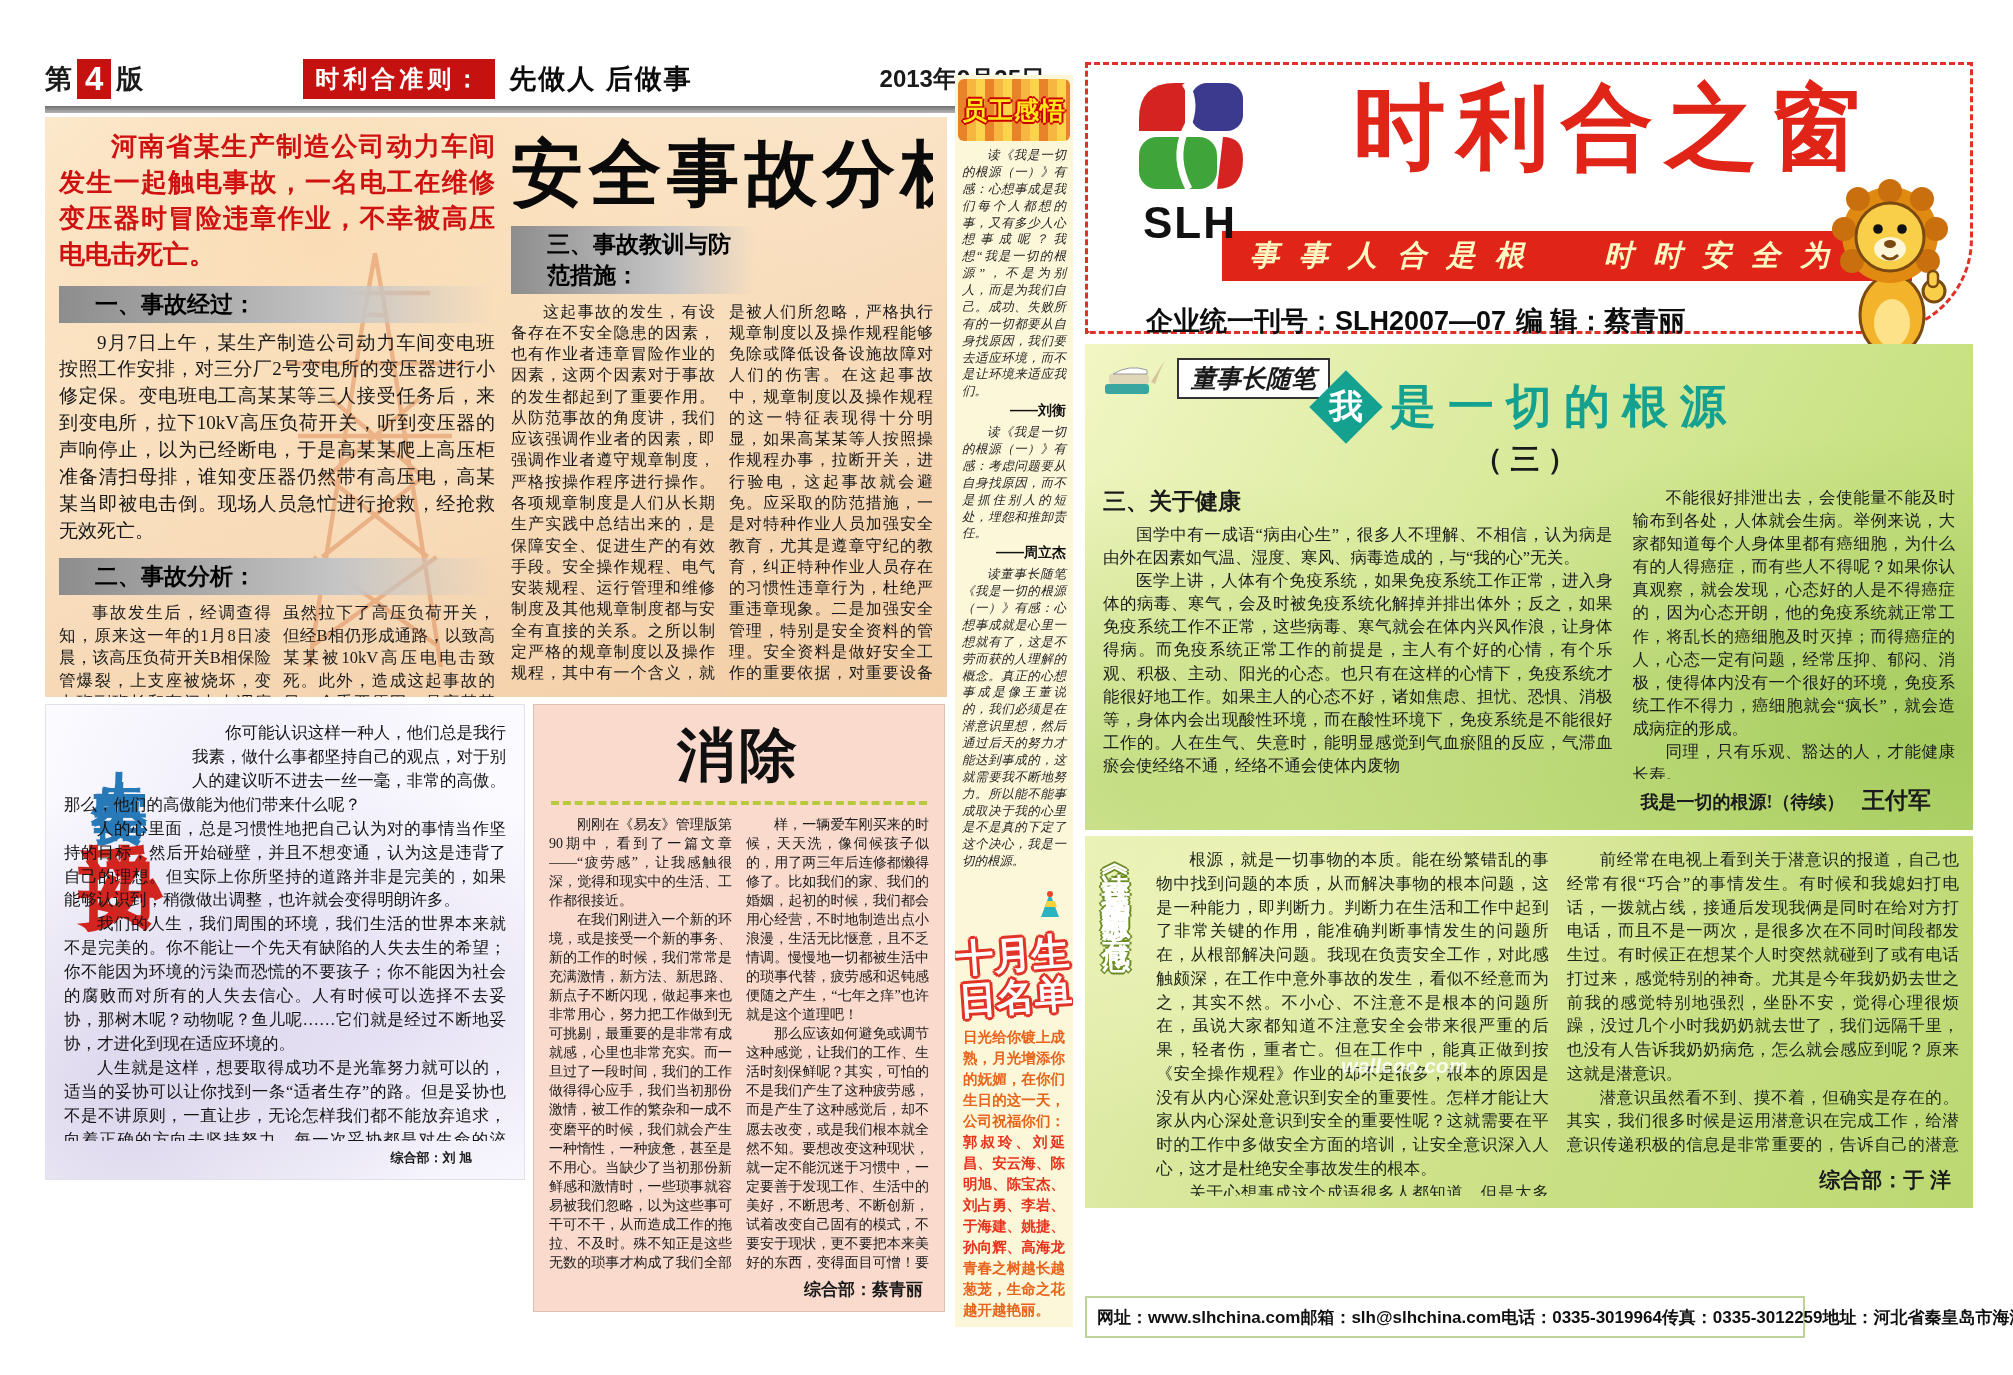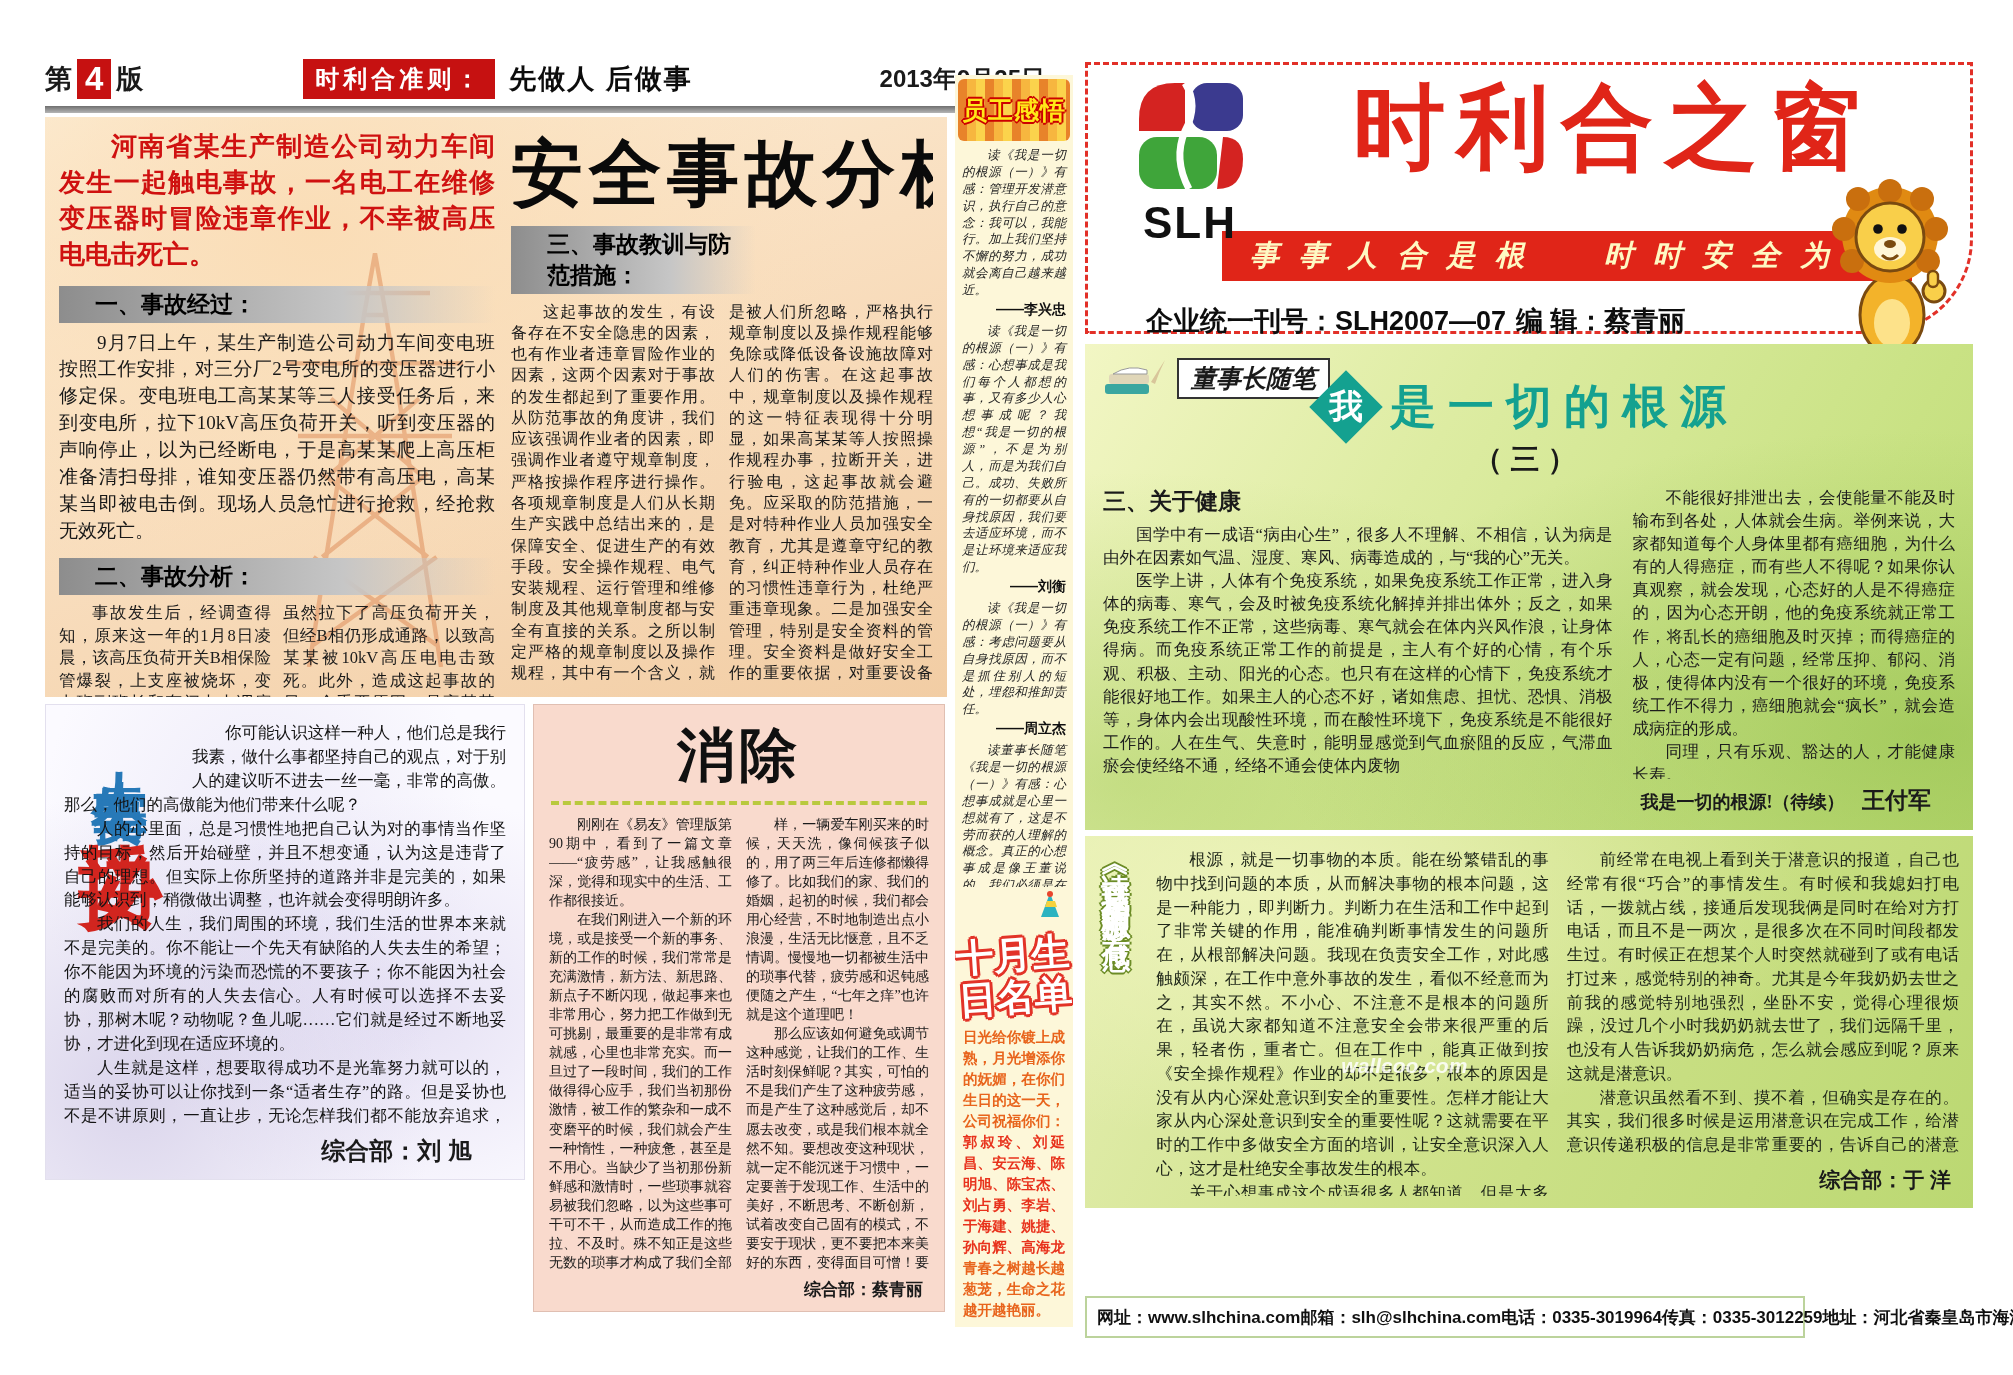--- a/index.html
+++ b/index.html
@@ -41,21 +41,21 @@
   #compromise { left:45px; top:704px; width:480px; height:476px; padding:16px 18px 12px; overflow:hidden; display:flex; flex-direction:column;
     background: radial-gradient(ellipse at 18% 82%, rgba(186,176,216,.5), transparent 55%),
                 radial-gradient(ellipse at 78% 65%, rgba(205,196,232,.45), transparent 50%),
                 radial-gradient(ellipse at 45% 30%, rgba(228,224,244,.6), transparent 60%), #fbfaff;
     border:1px solid #e3e0ee; }
   .comp-body { flex:1; overflow:hidden; }
   .comp-vtitle { float:left; width:112px; margin-right:16px; margin-top:6px; text-align:center; font-family:"Liberation Sans", sans-serif; }
   .vt-blue { writing-mode:vertical-rl; text-orientation:upright; color:#2779b8; font-size:56px; font-weight:bold; line-height:1; letter-spacing:8px; display:inline-block; }
   .vt-red { writing-mode:vertical-rl; text-orientation:upright; color:#d2251f; font-size:84px; font-weight:bold; line-height:1; letter-spacing:2px; display:inline-block; margin-top:8px; font-family:"Liberation Serif", serif; }
   .comp-body p { font-size:16.5px; line-height:1.45; text-align:justify; text-indent:2em; color:#141414; }
-  .comp-sig { text-align:right; font-weight:bold; font-family:"Liberation Sans", sans-serif; font-size:24px; padding:8px 34px 0 0; }
+  .comp-sig { text-align:right; font-weight:bold; font-family:"Liberation Sans", sans-serif; font-size:13px; padding:8px 34px 0 0; }
 
   
   #fatigue { left:533px; top:704px; width:412px; height:608px; background:#f9dacd; border:1px solid #e0bfb2; padding:12px 15px 10px; overflow:hidden; display:flex; flex-direction:column; }
   .fat-title { display:flex; align-items:baseline; justify-content:center; gap:12px; font-family:"Liberation Sans", sans-serif; font-weight:900; }
   .fat-black { font-size:58px; color:#101010; letter-spacing:4px; }
   .fat-accent { font-size:50px; color:#c2538f; letter-spacing:2px; }
   .fat-divider { border-bottom:4px dashed #b9c93e; margin:6px 2px 10px; }
   .fat-cols { display:flex; gap:14px; flex:1; overflow:hidden; }
   .fatcol { flex:1; font-size:14px; line-height:1.36; text-align:justify; overflow:hidden; }
   .fatcol p { text-indent:2em; }
@@ -203,24 +203,20 @@
     </div>
   </div>
   <div class="fat-sig">综合部：蔡青丽</div>
 </div>
 
 <div class="abs" id="staffcol">
   <div class="staff-badge">
     <span>员工感悟</span>
   </div>
   <div class="quotes">
-    <div class="quote">
-      <p>读《我是一切的根源（一）》有感：管理开发潜意识，执行自己的意念：我可以，我能行。加上我们坚持不懈的努力，成功就会离自己越来越近。</p>
-      <div class="quote-author">——李兴忠</div>
-    </div>
     <div class="quote">
       <p>读《我是一切的根源（一）》有感：心想事成是我们每个人都想的事，又有多少人心想事成呢？我想“我是一切的根源”，不是为别人，而是为我们自己。成功、失败所有的一切都要从自身找原因，我们要去适应环境，而不是让环境来适应我们。</p>
       <div class="quote-author">——刘衡</div>
     </div>
     <div class="quote">
       <p>读《我是一切的根源（一）》有感：考虑问题要从自身找原因，而不是抓住别人的短处，埋怨和推卸责任。</p>
       <div class="quote-author">——周立杰</div>
     </div>
     <div class="quote">
       <p>读董事长随笔《我是一切的根源（一）》有感：心想事成就是心里一想就有了，这是不劳而获的人理解的概念。真正的心想事成是像王董说的，我们必须是在潜意识里想，然后通过后天的努力才能达到事成的，这就需要我不断地努力。所以能不能事成取决于我的心里是不是真的下定了这个决心，我是一切的根源。</p>

